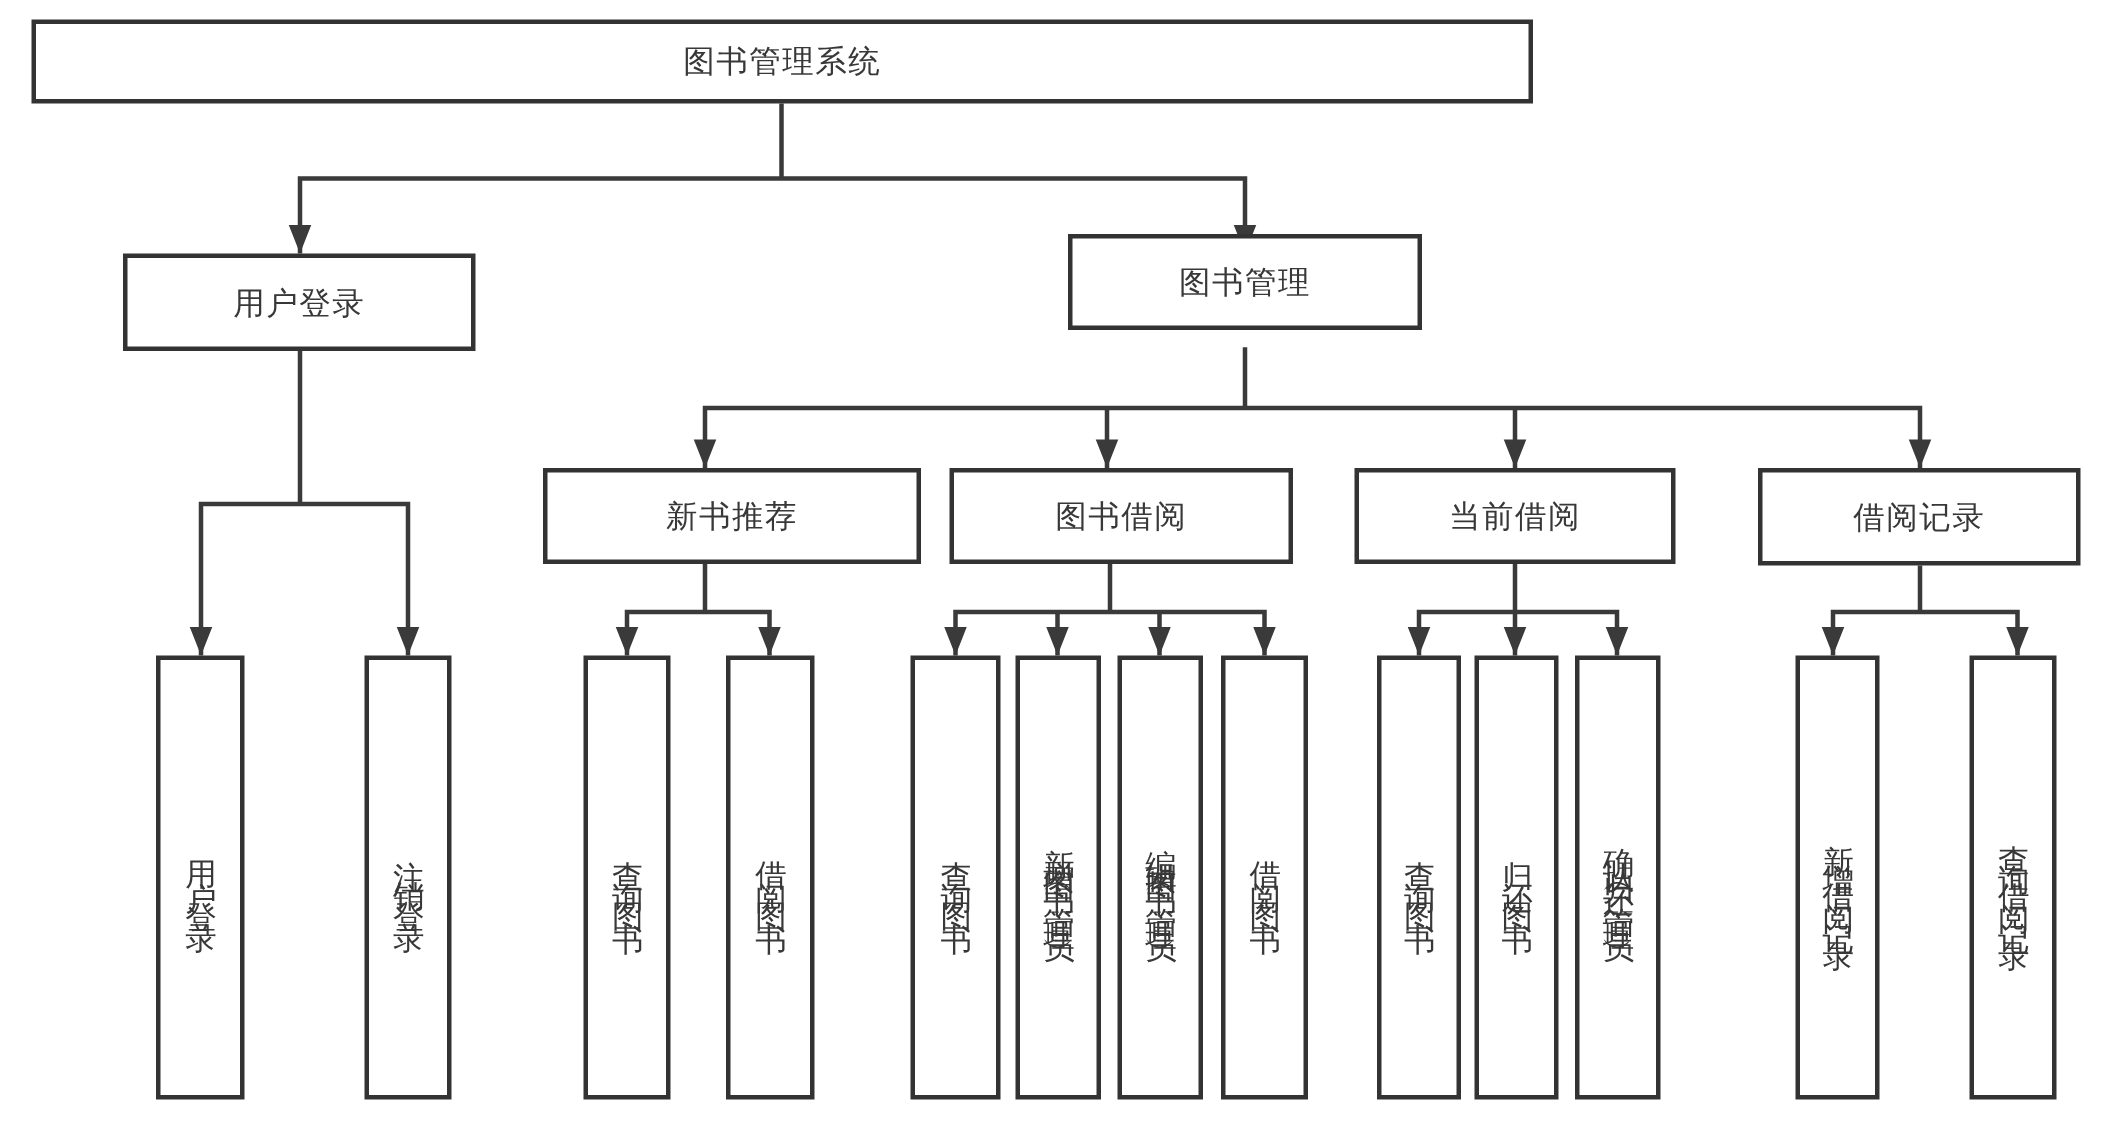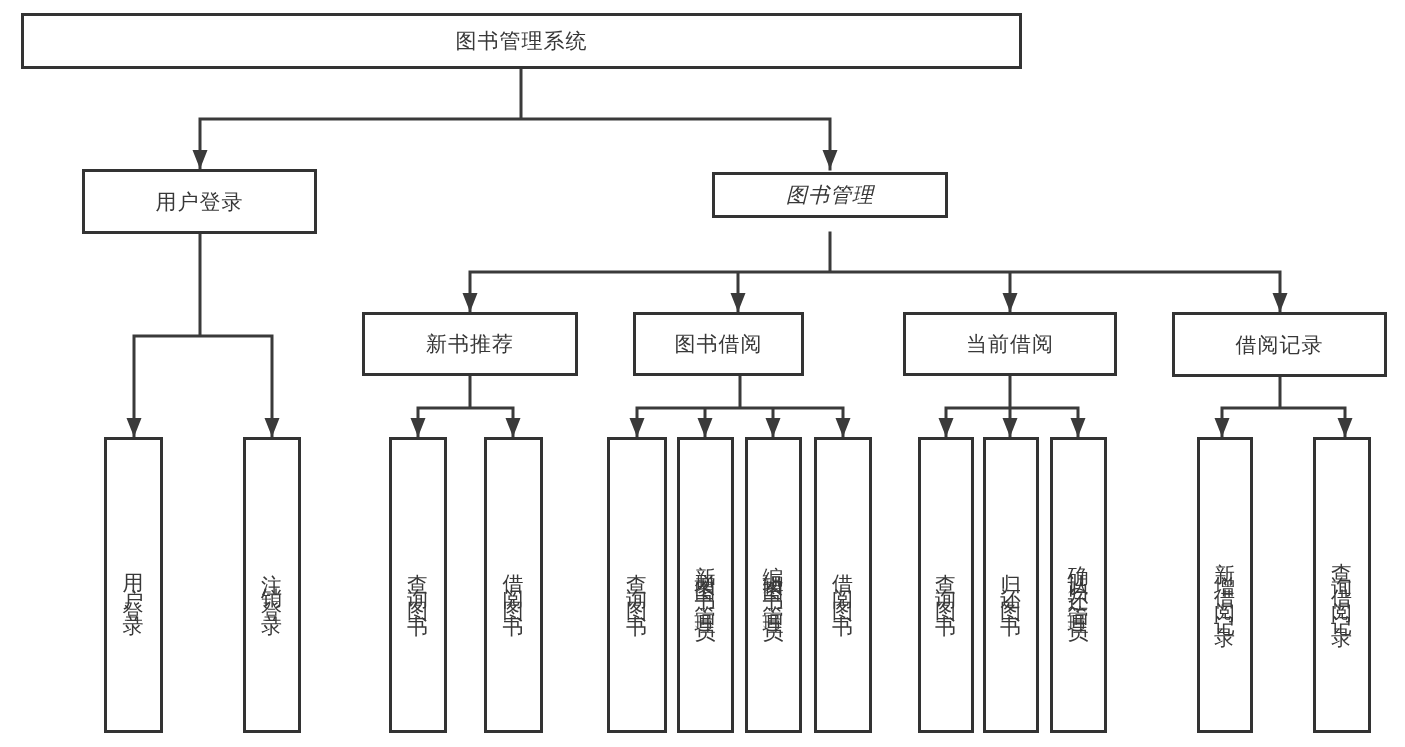--- a/index.html
+++ b/index.html
@@ -55,28 +55,28 @@
       M1337.5,418 h15 l-7.5,19 z"></path>
   </svg>
 
   <div class="box h" style="left:21px;top:13px;width:1001px;height:56px;">
     <span>图书管理系统</span>
   </div>
 
   <div class="box h" style="left:82px;top:169px;width:235px;height:65px;">
     <span>用户登录</span>
   </div>
-  <div class="box h" style="left:712px;top:172px;width:236px;height:46px;font-style:italic;">
+  <div class="box h" style="left:712px;top:156px;width:236px;height:64px;">
     <span>图书管理</span>
   </div>
 
-  <div class="box h" style="left:362px;top:312px;width:216px;height:64px;">
+  <div class="box h" style="left:362px;top:312px;width:252px;height:64px;">
     <span>新书推荐</span>
   </div>
-  <div class="box h" style="left:633px;top:312px;width:171px;height:64px;">
+  <div class="box h" style="left:633px;top:312px;width:229px;height:64px;">
     <span>图书借阅</span>
   </div>
   <div class="box h" style="left:1172px;top:312px;width:215px;height:65px;">
     <span>借阅记录</span>
   </div>
   <div class="box h" style="left:903px;top:312px;width:214px;height:64px;">
     <span>当前借阅</span>
   </div>
 
   <div class="box v v-s" style="left:104px;top:437px;width:59px;height:296px;">

